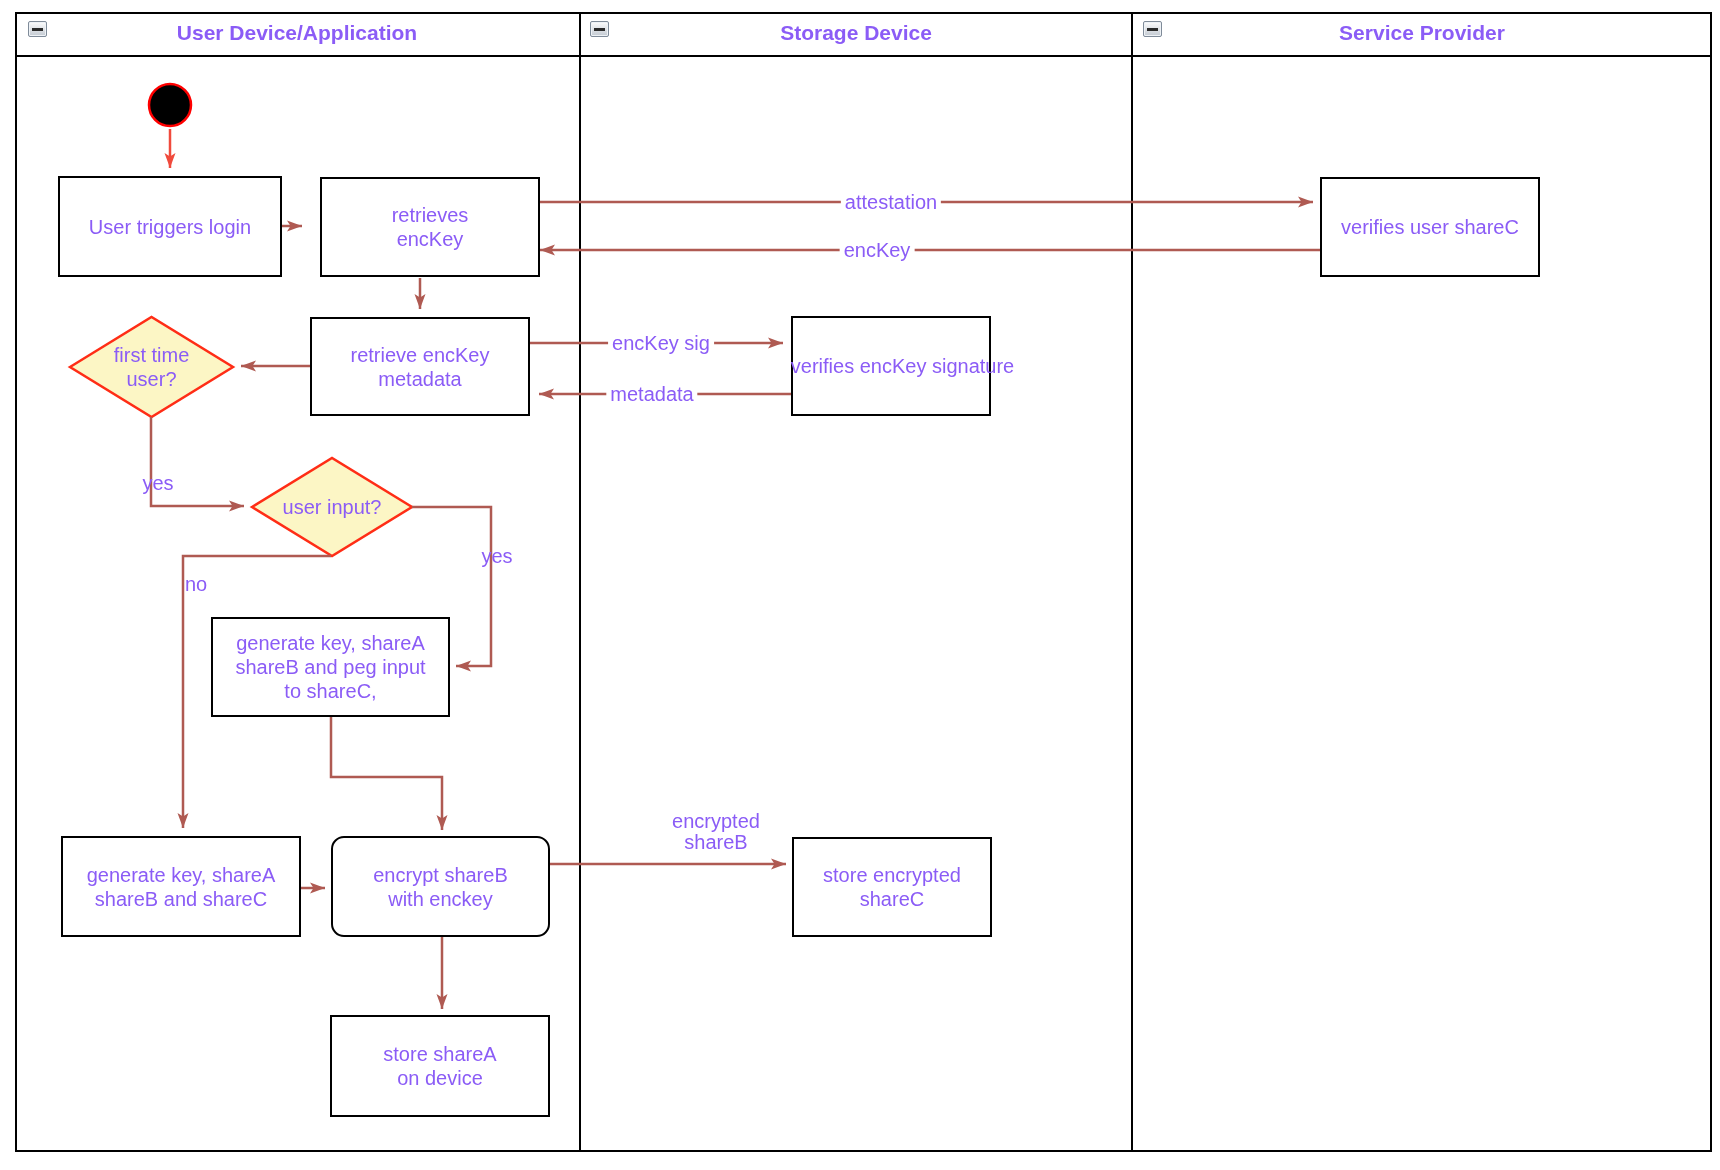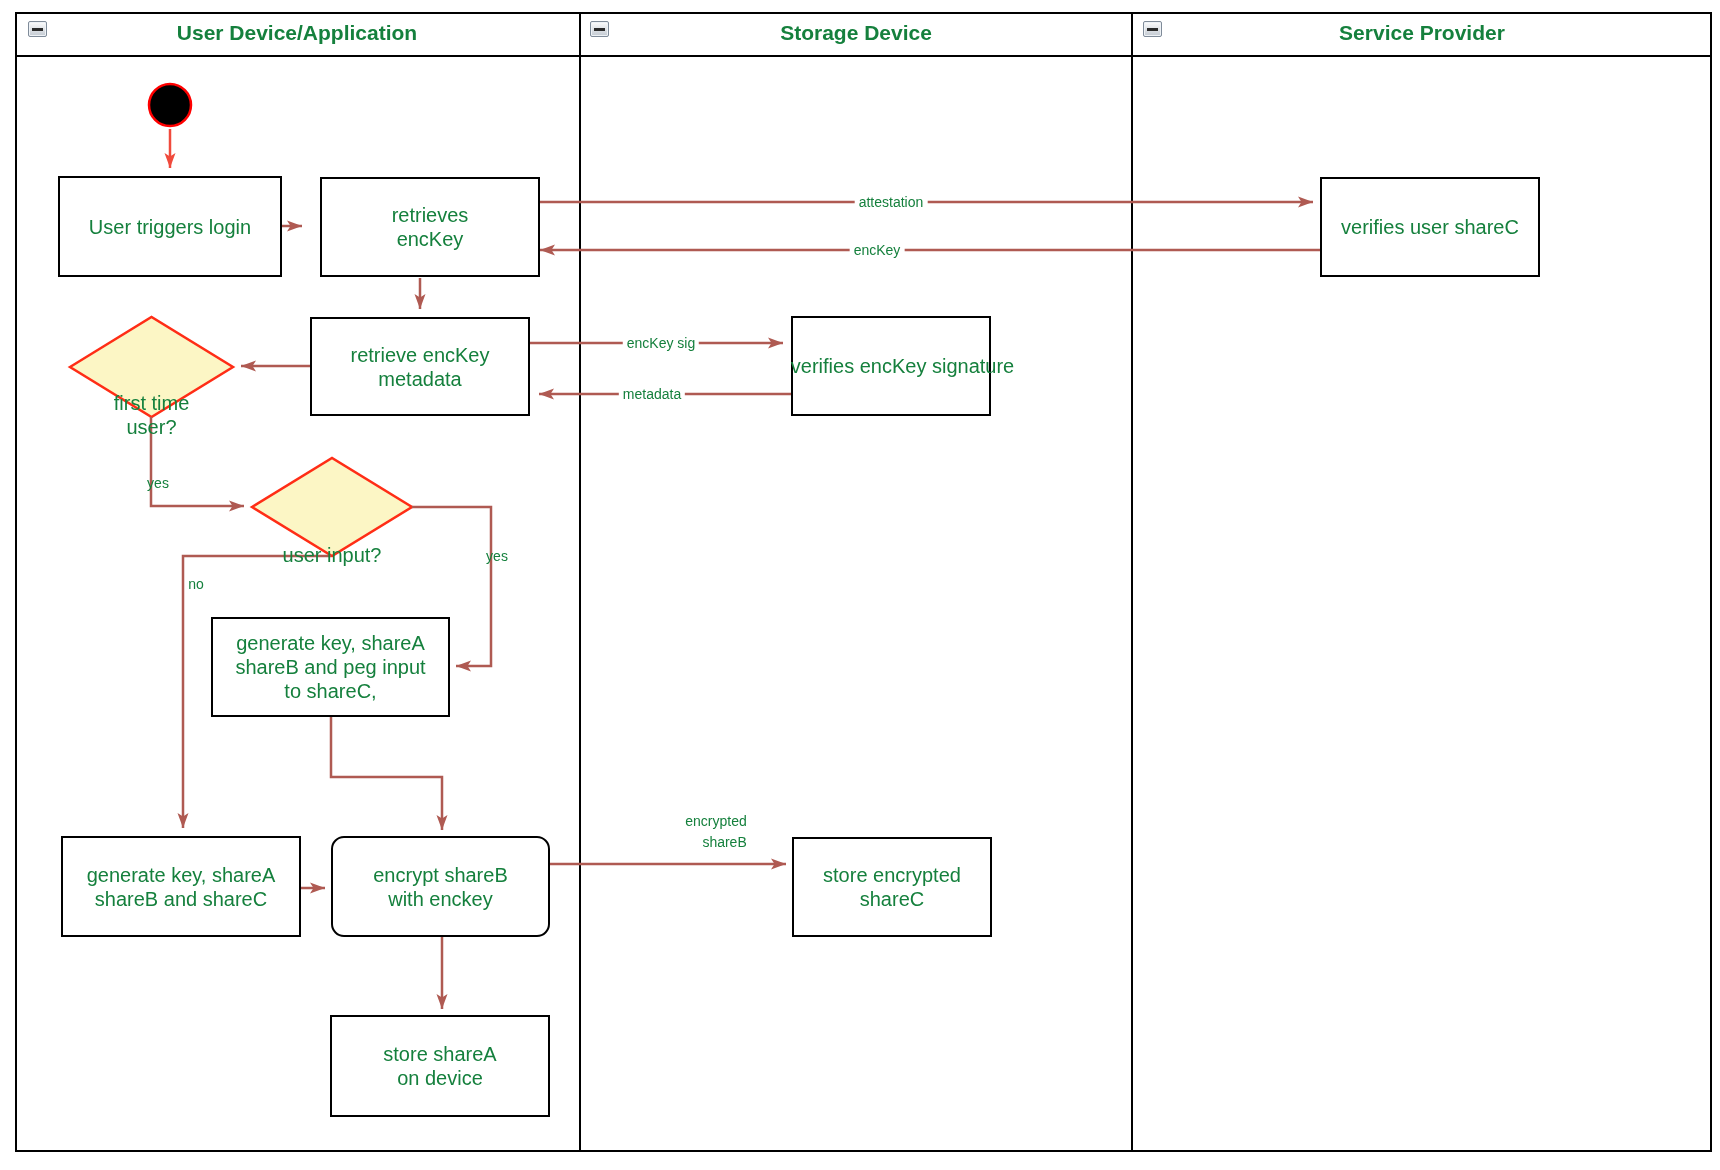--- a/index.html
+++ b/index.html
@@ -1,18 +1,18 @@
 <!DOCTYPE html>
 <html><head>
 <meta charset="utf-8">
 <style>
   html,body{margin:0;padding:0;background:#fff;}
   .canvas{
     position:relative;width:1720px;height:1170px;overflow:hidden;
-    font-family:"Liberation Sans",sans-serif;color:#15803d;background:#fff;
+    font-family:"Liberation Sans",sans-serif;color:#8b5cf6;background:#fff;
   }
   .pool{
     position:absolute;left:15px;top:12px;width:1697px;height:1140px;
     border:2px solid #000;box-sizing:border-box;background:#fff;
   }
   .pool-header{
     position:absolute;left:0;top:0;right:0;height:43px;
     border-bottom:2px solid #000;box-sizing:border-box;
   }
   .lane-divider{
@@ -32,26 +32,26 @@
   .collapse-btn .minus-bar{width:11px;height:3px;background:#2a2a2a;}
   svg.edge-layer{position:absolute;left:0;top:0;}
   .node{
     position:absolute;background:#fff;border:2px solid #000;box-sizing:border-box;
     display:flex;align-items:center;justify-content:center;
     text-align:center;font-size:20px;line-height:24px;white-space:pre-line;
   }
   .node.nowrap{white-space:nowrap;overflow:visible;padding-left:23px;}
   .dlabel{
     position:absolute;transform:translate(-50%,-50%);
-    text-align:center;font-size:20px;line-height:24px;white-space:pre-line;margin-top:48px;
+    text-align:center;font-size:20px;line-height:24px;white-space:pre-line;
   }
   .elabel{
     position:absolute;transform:translate(-50%,-50%);
     background:#fff;padding:0 4px;
-    text-align:right;font-size:14px;line-height:21px;white-space:pre-line;
+    text-align:center;font-size:20px;line-height:21px;white-space:pre-line;
   }
   .elabel.plain{background:transparent;padding:0;}
 </style>
 </head>
 <body>
 
 <div class="canvas">
   <div class="pool">
     <div class="pool-header"></div>
   </div>

